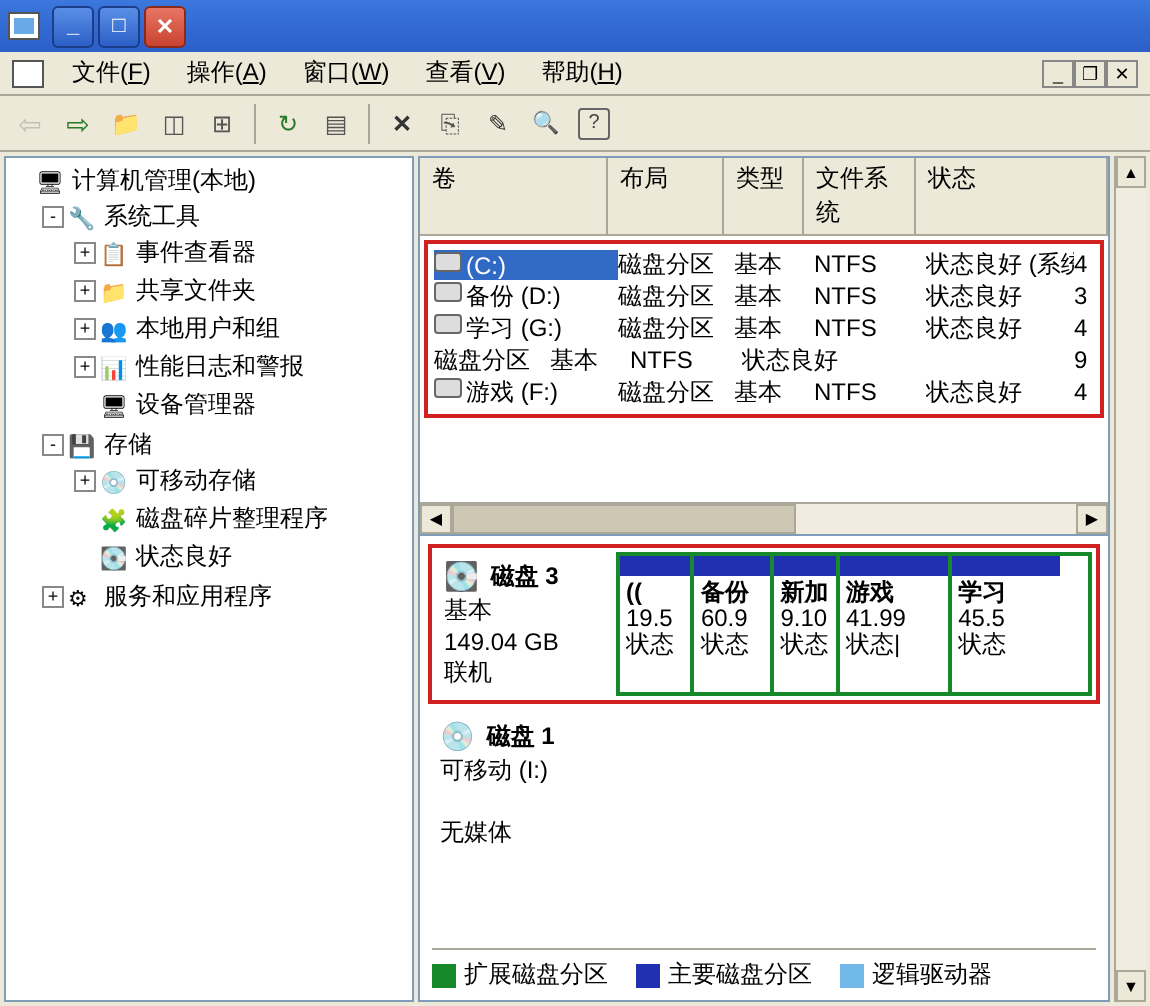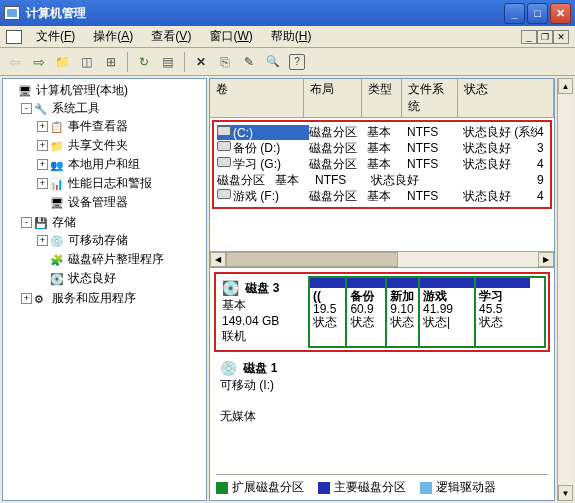--- a/index.html
+++ b/index.html
@@ -87,34 +87,33 @@
 .legend .lbox { width:12px; height:12px; }
 .sidescroll { width:16px; background:#ece9d8; border-left:1px solid #aca899; display:flex; flex-direction:column; margin:2px 2px 2px 0; }
 .sidescroll .sbtn { height:16px; border:1px solid #aca899; display:flex; align-items:center; justify-content:center; font-size:8px; }
 .sidescroll .strack { flex:1; background:#f0ede0; }
 </style>
 </head>
 <body>
 
 <div class="titlebar">
   <span class="icon"></span>
-  <span class="title">计算机管理</span>
   <div class="winbtns">
     <div class="winbtn">_</div>
     <div class="winbtn">□</div>
     <div class="winbtn close">✕</div>
   </div>
 </div>
 
 <div class="menubar">
   <span class="micon"></span>
   <span class="mitem"><span>文件</span>(<span class="ukey">F</span>)</span>
   <span class="mitem"><span>操作</span>(<span class="ukey">A</span>)</span>
+  <span class="mitem"><span>窗口</span>(<span class="ukey">W</span>)</span>
   <span class="mitem"><span>查看</span>(<span class="ukey">V</span>)</span>
-  <span class="mitem"><span>窗口</span>(<span class="ukey">W</span>)</span>
   <span class="mitem"><span>帮助</span>(<span class="ukey">H</span>)</span>
   <div class="mdi-btns">
     <div class="mdi-btn">_</div>
     <div class="mdi-btn">❐</div>
     <div class="mdi-btn">✕</div>
   </div>
 </div>
 
 <div class="toolbar">
   <div class="tbtn disabled arrow-left"></div>

